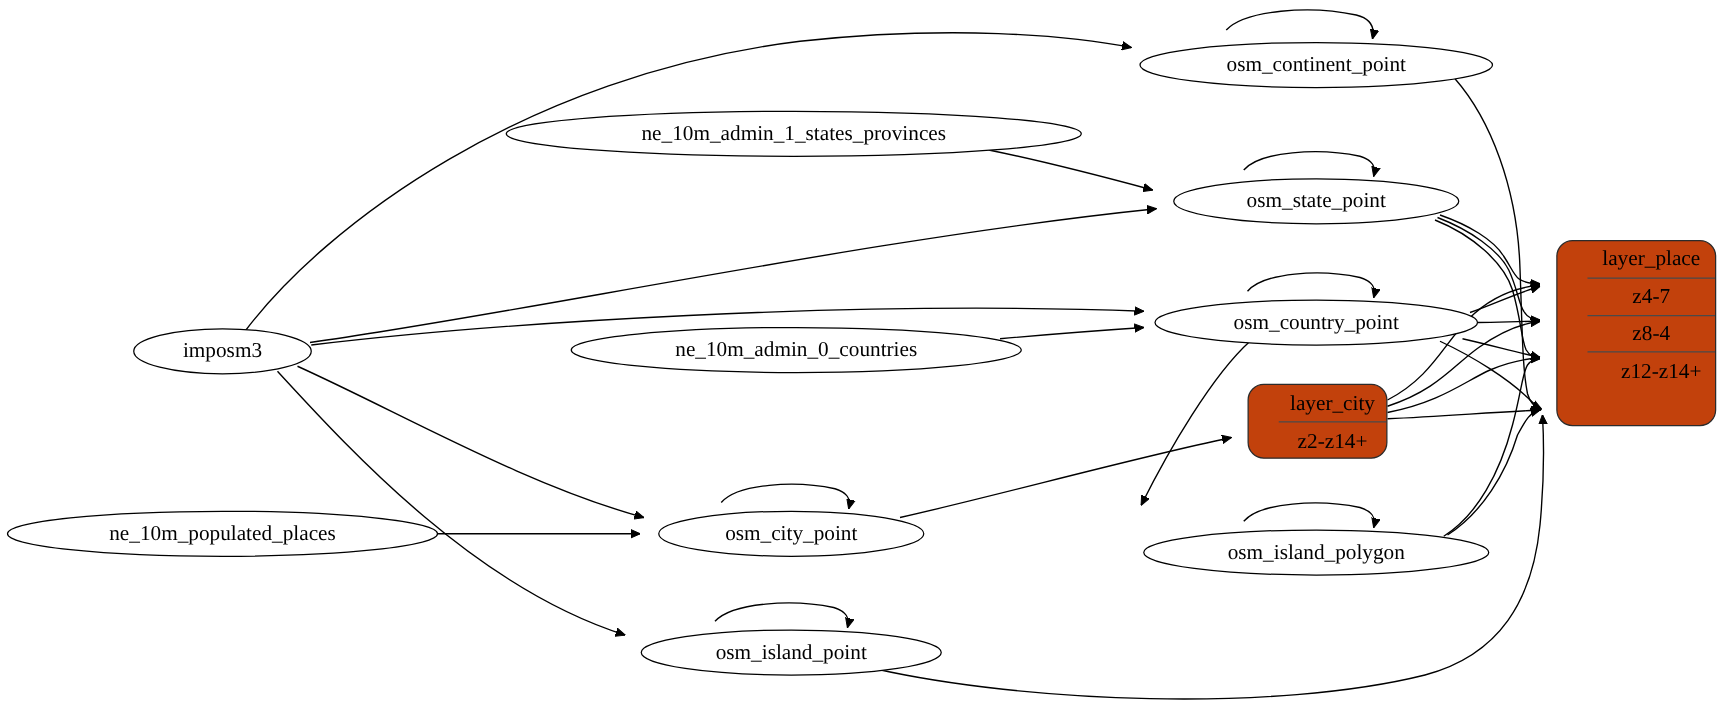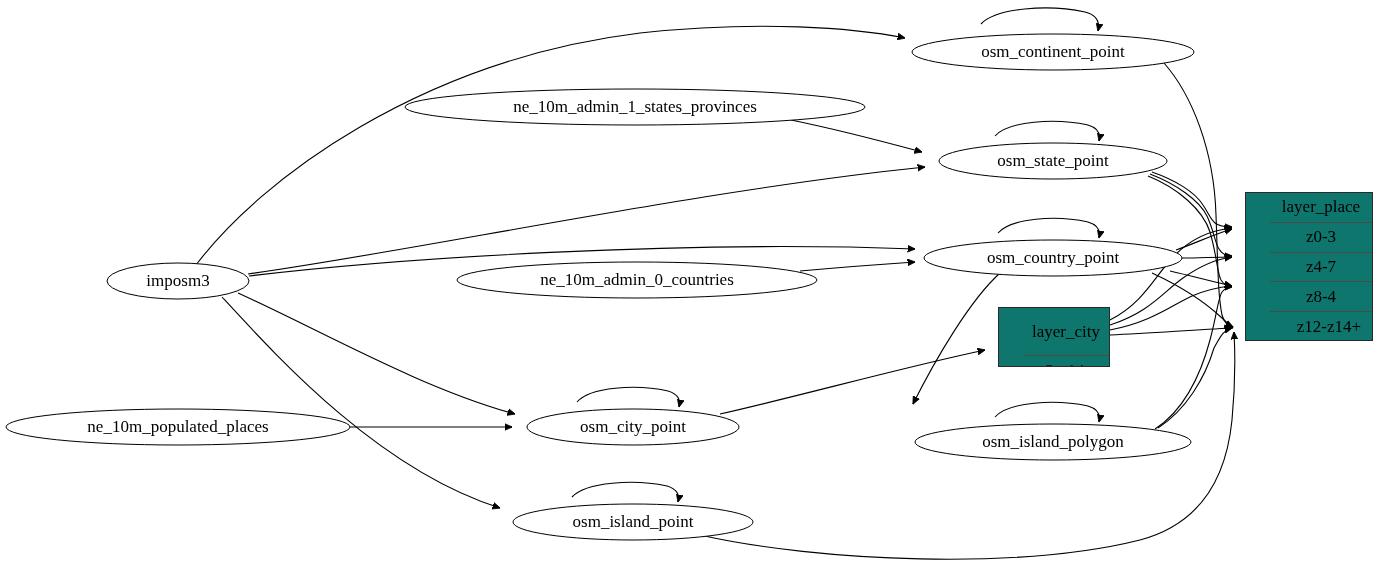--- a/index.html
+++ b/index.html
@@ -40,23 +40,23 @@
     stroke-width: 1.1;
   }
   .arrow-head {
     fill: #000000;
     stroke: #000000;
     stroke-width: 1;
   }
   .record-box {
     position: absolute;
     box-sizing: border-box;
-    background: #0f766e;
+    background: #c2410c;
     border: 1.4px solid #2b2b2b;
-    border-radius: 0;
+    border-radius: 13px;
     overflow: hidden;
     padding-left: 24px;
   }
   .record-row {
     box-sizing: border-box;
     font-family: "Liberation Serif", "DejaVu Serif", serif;
     font-size: 17px;
     color: #000000;
     text-align: center;
     display: flex;
@@ -180,25 +180,24 @@
       </g>
 
       <g>
         <ellipse class="ellipse-node" cx="1053" cy="442" rx="138" ry="18"></ellipse>
         <text class="node-label" x="1053" y="443">osm_island_polygon</text>
       </g>
     </g>
   </svg>
 
   <div class="record-box" id="rec-layer-city" style="left:998px; top:307px; width:112px; height:60px;">
-    <div class="record-row" style="height:48px;">layer_city</div>
+    <div class="record-row" style="height:30px;">layer_city</div>
     <div class="record-row" style="height:30px;text-align:center;">z2-z14+</div>
   </div>
 
   <div class="record-box" id="rec-layer-place" style="left:1245px; top:192px; width:128px; height:149px;">
     <div class="record-row" style="height:29.8px;">layer_place</div>
-    <div class="record-row" style="height:29.8px;">z0-3</div>
     <div class="record-row" style="height:29.8px;">z4-7</div>
     <div class="record-row" style="height:29.8px;">z8-4</div>
     <div class="record-row" style="height:29.8px;margin-left:16px;">z12-z14+</div>
   </div>
 
 </div>
 
 </body></html>

